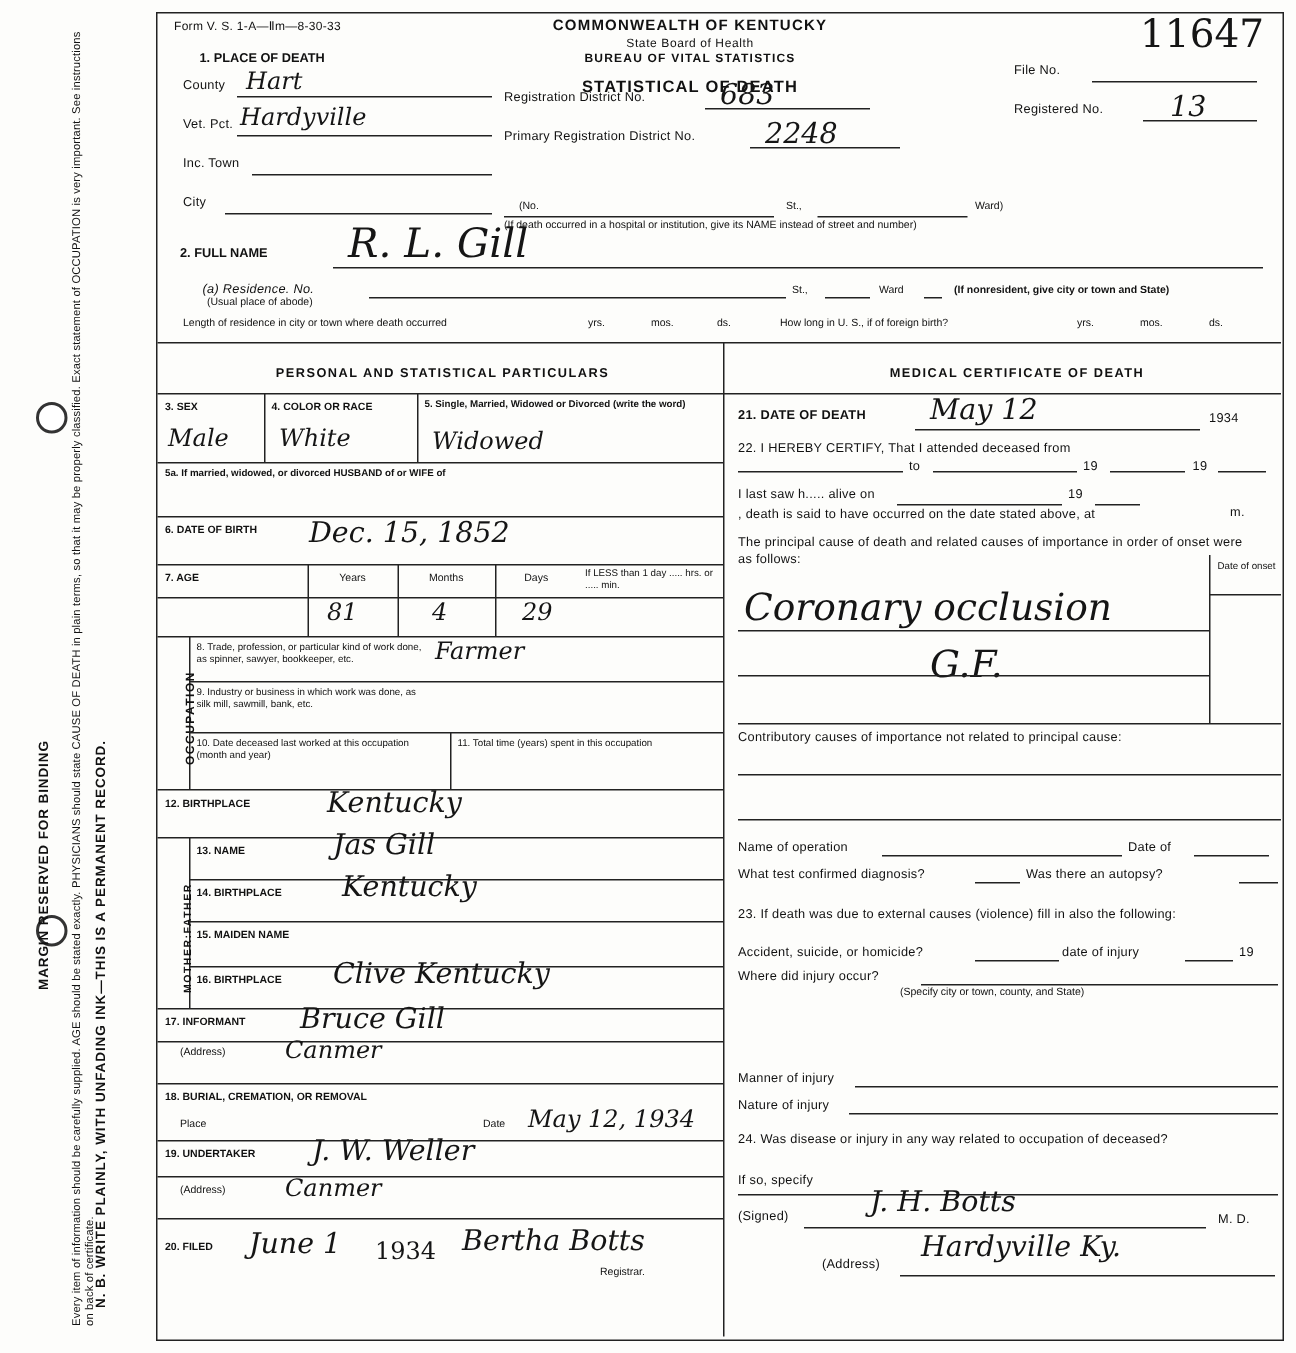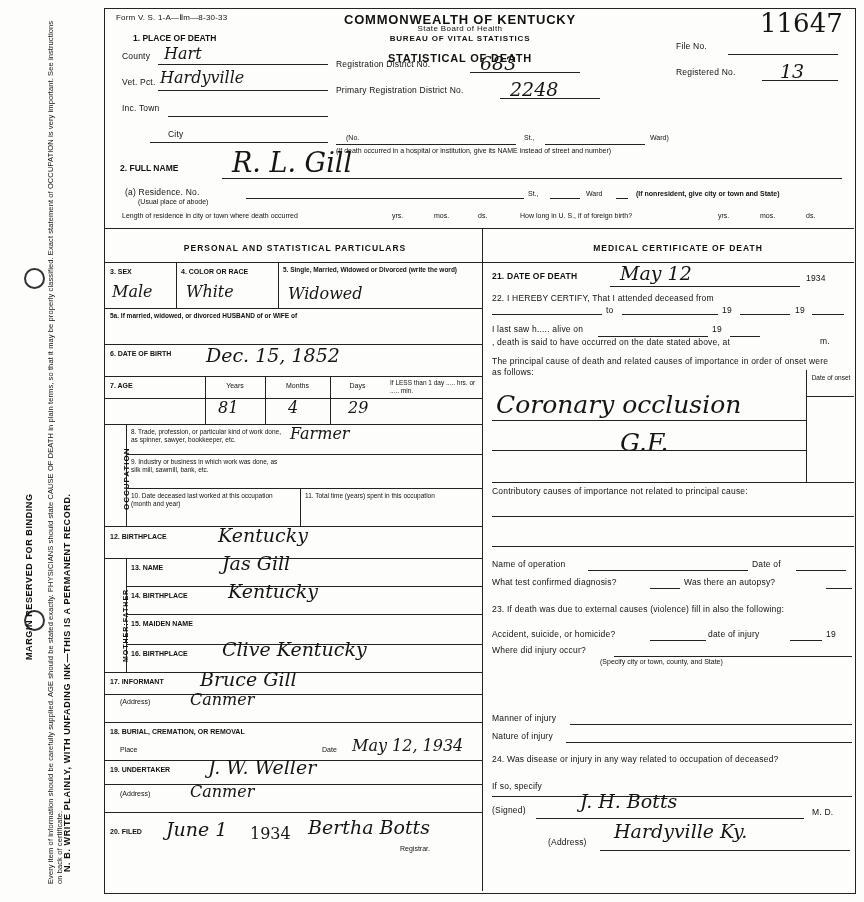--- a/index.html
+++ b/index.html
@@ -18,21 +18,21 @@
   
   #vert-wrap{position:absolute;left:0;top:0;width:104px;height:902px;}
   .vtext{position:absolute;transform-origin:0 0;white-space:nowrap;font-size:9px;font-weight:bold;letter-spacing:.6px;}
   .vtext.small{font-size:7.5px;font-weight:normal;letter-spacing:.1px;}
 
   .punch{position:absolute;width:17px;height:17px;border:2px solid #333;border-radius:50%;background:#fff;}
 
   
   #border{position:absolute;left:104px;top:8px;width:750px;height:884px;border:1px solid #222;}
 
-  .hdrline{font-size:13px;font-weight:bold;letter-spacing:.8px;text-align:center;}
+  .hdrline{font-size:10px;font-weight:bold;letter-spacing:.8px;text-align:center;}
   .hdrsmall{font-size:8px;letter-spacing:.4px;text-align:center;}
 
   .fieldlabel{font-size:8.5px;font-weight:bold;}
   .tiny{font-size:7px;}
   .tiny2{font-size:6.5px;}
 
   .hw{font-family:"DejaVu Serif",serif;font-style:italic;color:#151515;}
   .hw.med{font-size:19px;}
   .hw.sm{font-size:16px;}
   .occ-label{position:absolute;font-size:8px;font-weight:bold;letter-spacing:1px;transform:rotate(-90deg);transform-origin:0 0;}
@@ -71,21 +71,21 @@
   <div class="abs hw sm" style="left:164px;top:44px;">Hart</div>
 
   <div class="abs t" style="left:122px;top:78px;">Vet. Pct.</div>
   <div class="abs line" style="left:158px;top:90px;width:170px;"></div>
   <div class="abs hw sm" style="left:160px;top:68px;">Hardyville</div>
 
   <div class="abs t" style="left:122px;top:104px;">Inc. Town</div>
   <div class="abs line" style="left:168px;top:116px;width:160px;"></div>
   <div class="abs hw sm" style="left:175px;top:98px;"></div>
 
-  <div class="abs t" style="left:122px;top:130px;margin-left:46px;">City</div>
+  <div class="abs t" style="left:122px;top:130px;">City</div>
   <div class="abs line" style="left:150px;top:142px;width:178px;"></div>
   <div class="abs hw sm" style="left:158px;top:124px;"></div>
 
   <div class="abs tiny" style="left:346px;top:134px;">(No.</div>
   <div class="abs line" style="left:336px;top:144px;width:180px;"></div>
   <div class="abs tiny" style="left:524px;top:134px;">St.,</div>
   <div class="abs line" style="left:545px;top:144px;width:100px;"></div>
   <div class="abs tiny" style="left:650px;top:134px;">Ward)</div>
 
   <div class="abs tiny" style="left:336px;top:147px;">(If death occurred in a hospital or institution, give its NAME instead of street and number)</div>
@@ -103,21 +103,21 @@
   <div class="abs hw sm" style="left:740px;top:34px;"></div>
 
   <div class="abs t" style="left:676px;top:68px;">Registered No.</div>
   <div class="abs line" style="left:762px;top:80px;width:76px;"></div>
   <div class="abs hw med" style="left:780px;top:60px;">13</div>
 
   <div class="abs fieldlabel" style="left:120px;top:163px;">2. FULL NAME</div>
   <div class="abs line" style="left:222px;top:178px;width:620px;"></div>
   <div class="abs hw" style="left:232px;top:147px;font-size:27px;">R. L. Gill</div>
 
-  <div class="abs t" style="left:125px;top:188px;">(a) Residence. No.</div>
+  <div class="abs t" style="left:135px;top:188px;font-style:italic;">(a) Residence. No.</div>
   <div class="abs tiny" style="left:138px;top:198px;">(Usual place of abode)</div>
   <div class="abs line" style="left:246px;top:198px;width:278px;"></div>
   <div class="abs tiny" style="left:528px;top:190px;">St.,</div>
   <div class="abs line" style="left:550px;top:198px;width:30px;"></div>
   <div class="abs tiny" style="left:586px;top:190px;">Ward</div>
   <div class="abs line" style="left:616px;top:198px;width:12px;"></div>
   <div class="abs tiny" style="left:636px;top:190px;font-weight:bold;">(If nonresident, give city or town and State)</div>
 
   <div class="abs tiny" style="left:122px;top:212px;">Length of residence in city or town where death occurred</div>
   <div class="abs tiny" style="left:392px;top:212px;">yrs.</div>

